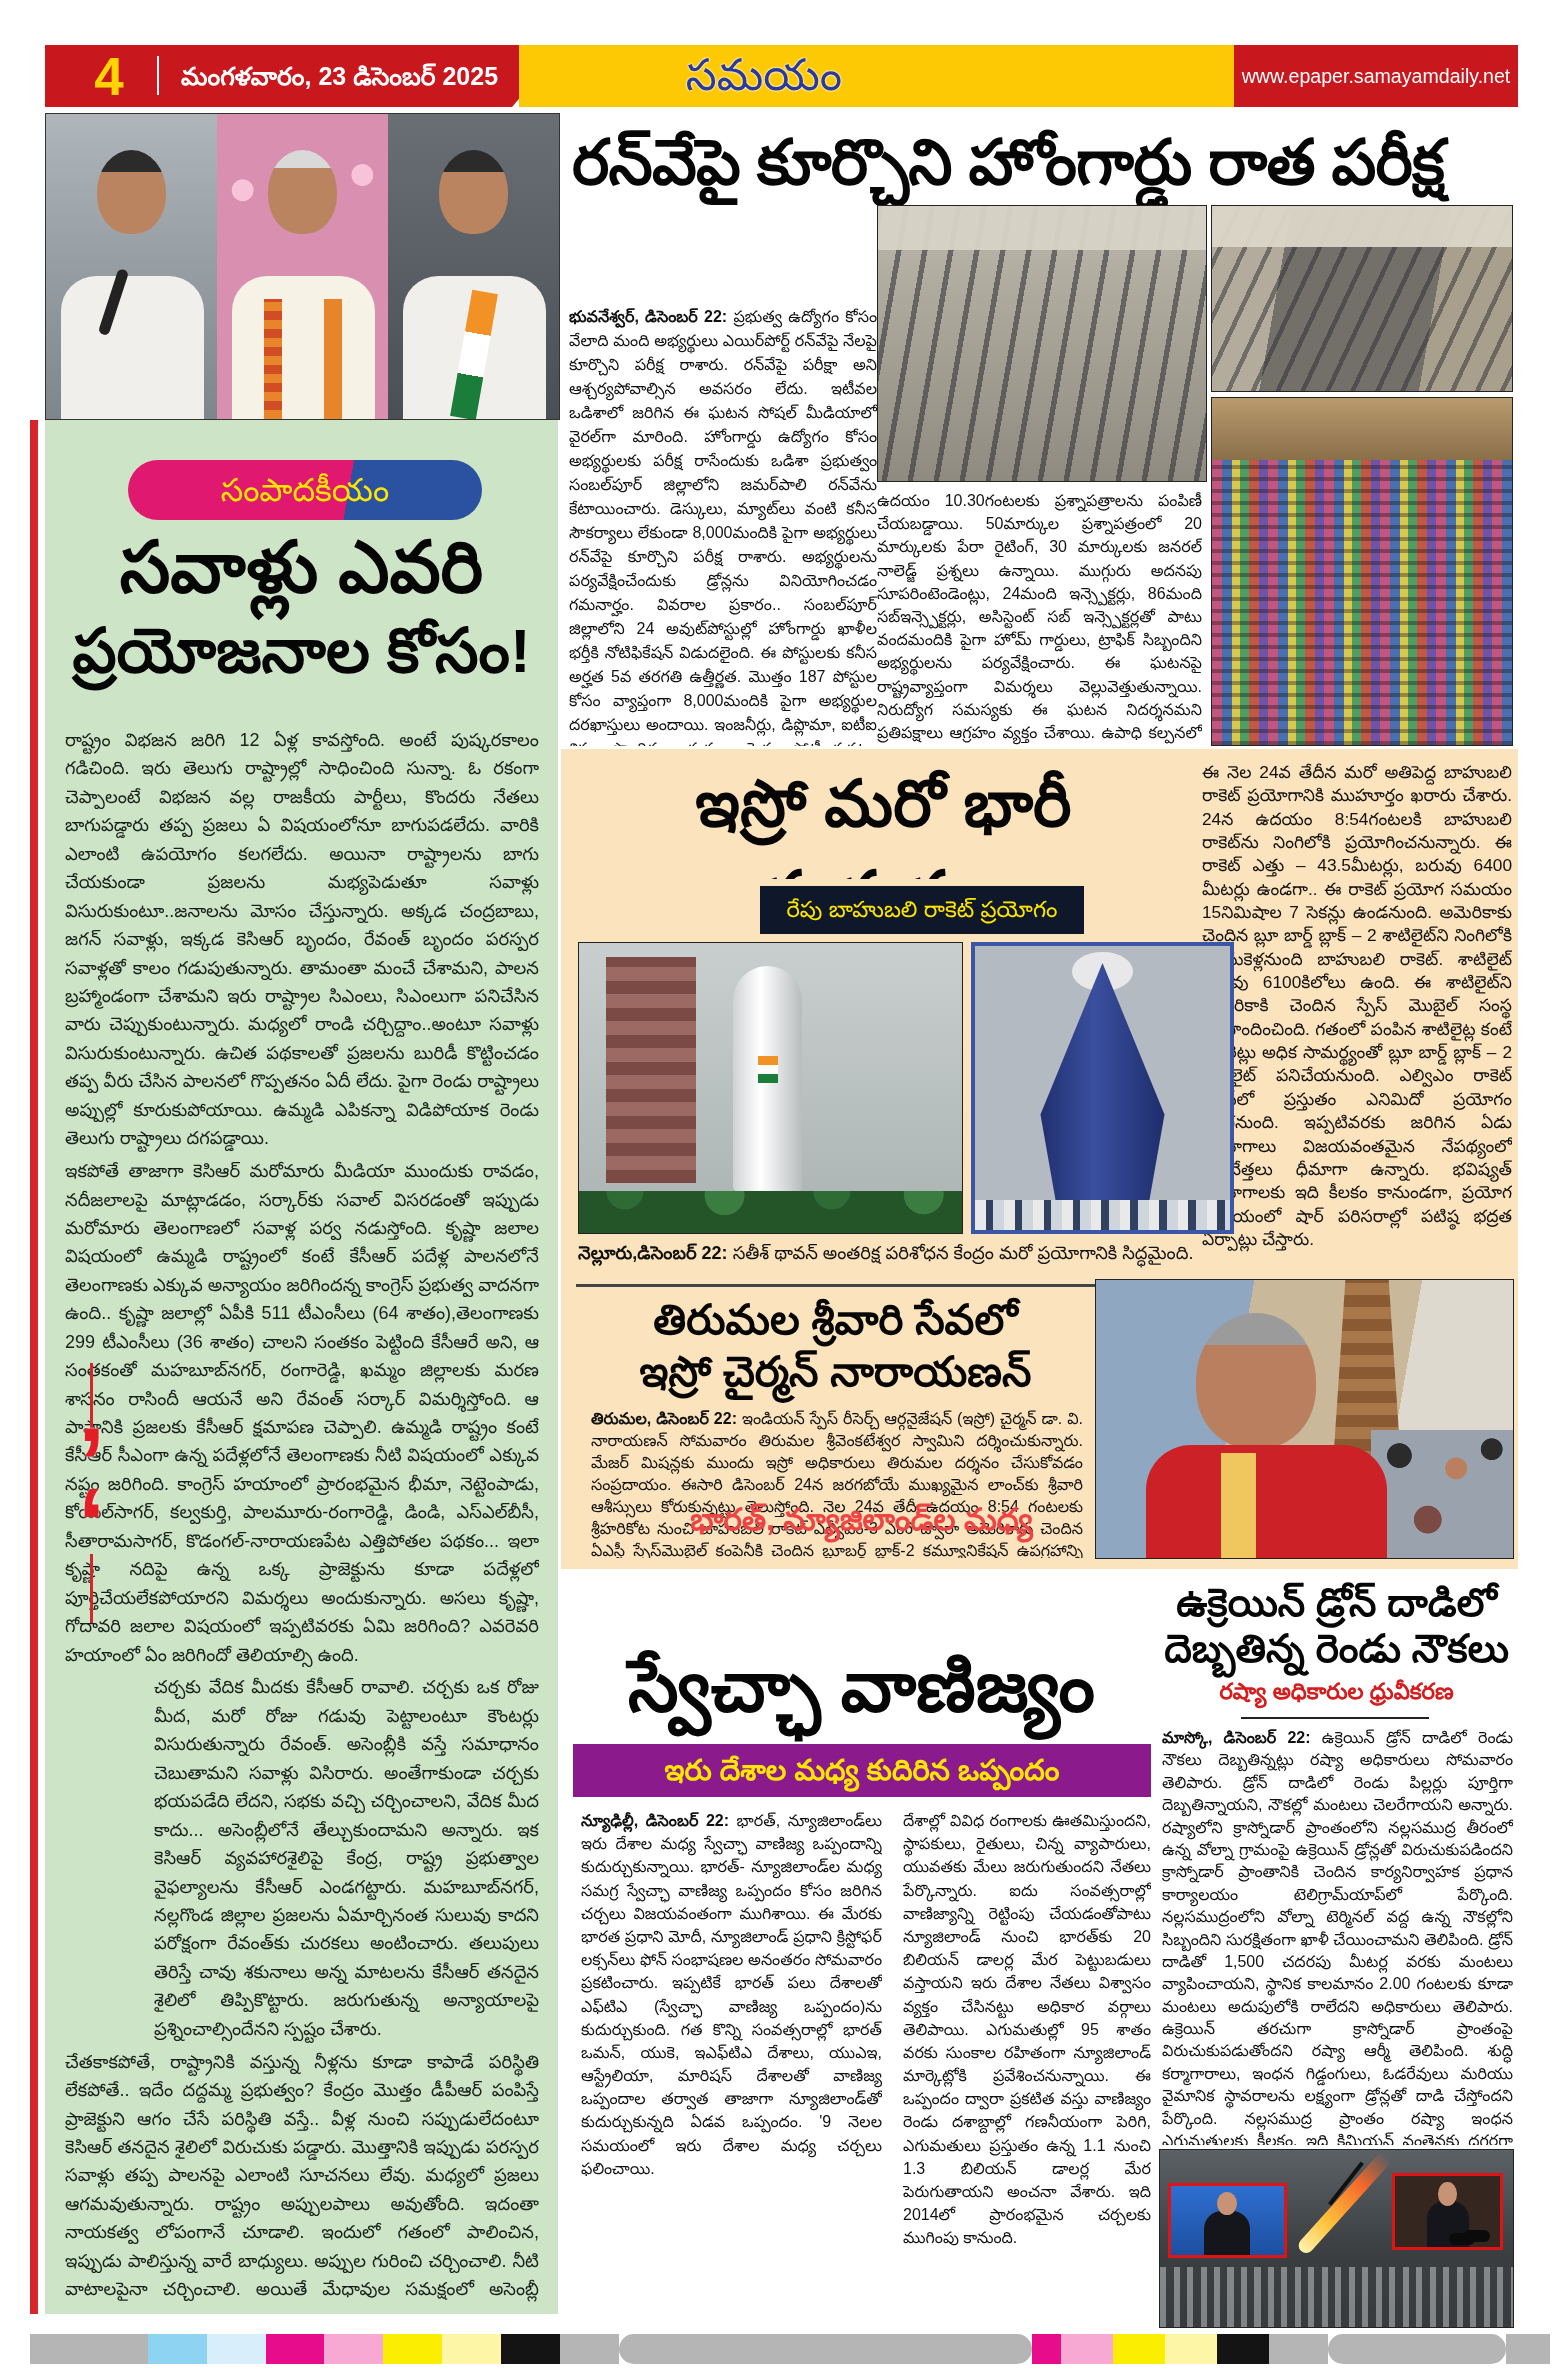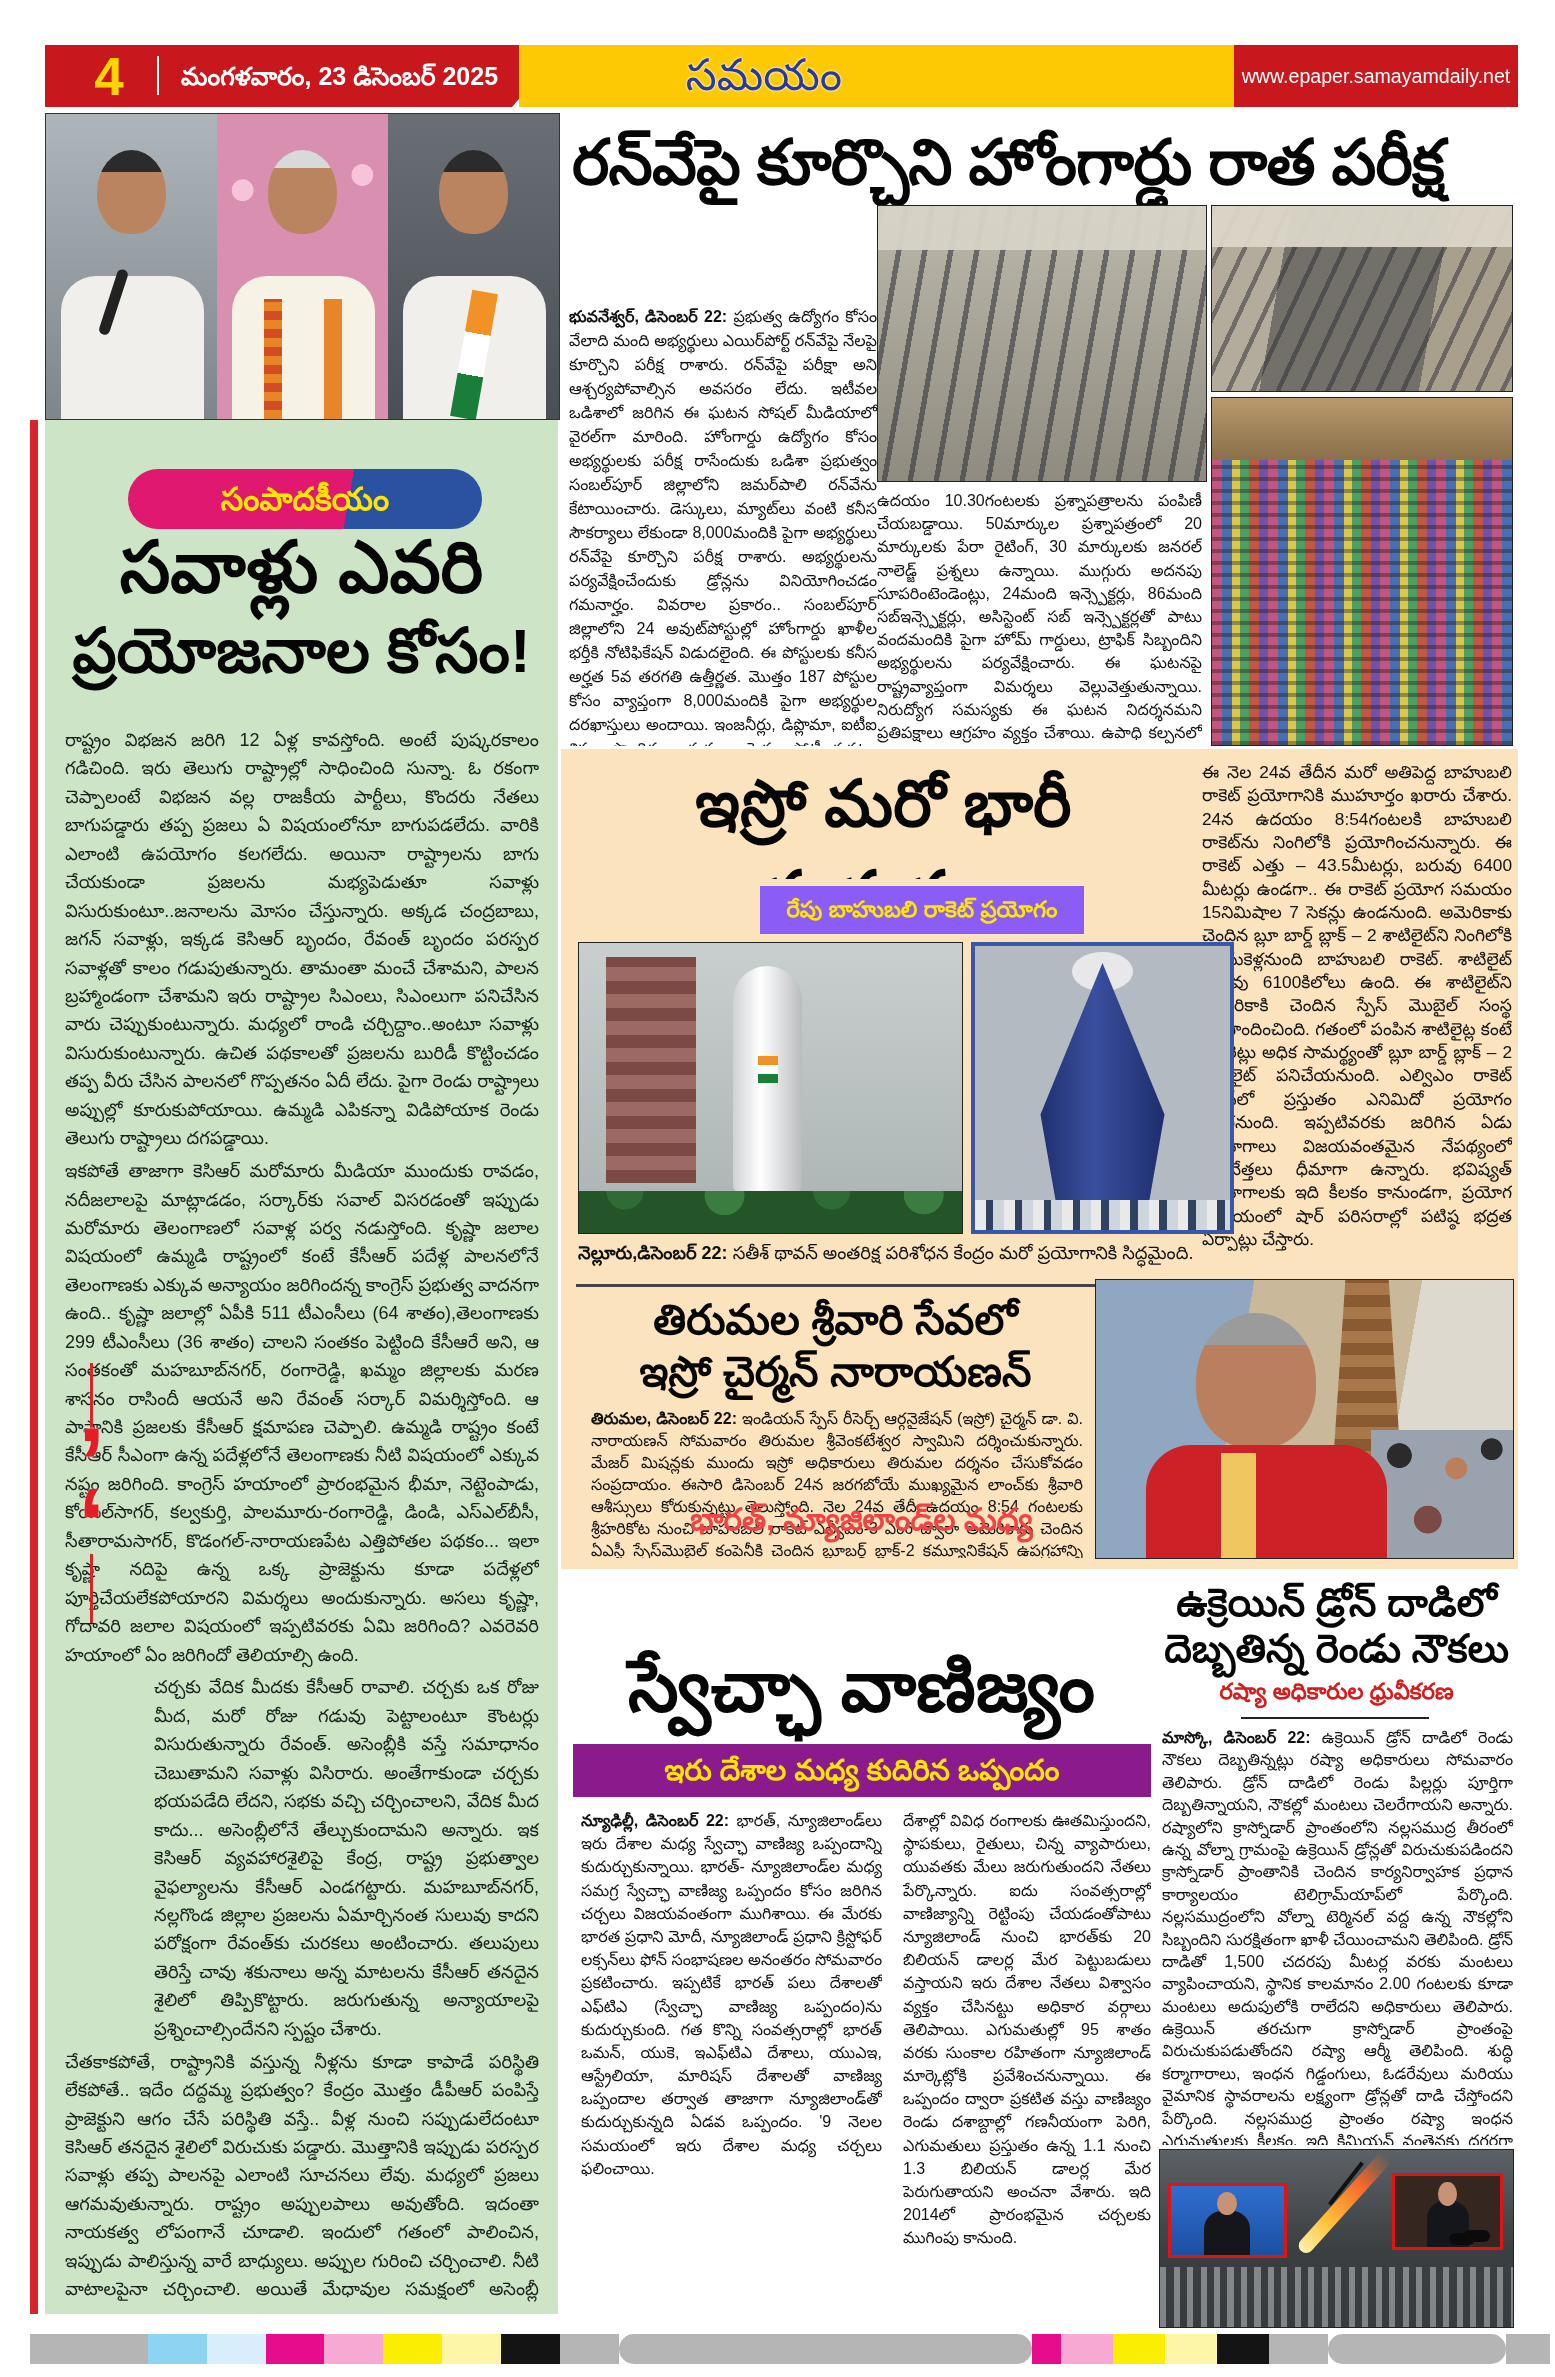--- a/index.html
+++ b/index.html
@@ -40,21 +40,21 @@
   .pol2 .p-body{background:#f6f2e6;}
   .p-mic{position:absolute;width:10.5px;height:68px;background:#222;left:36%;bottom:83px;transform:rotate(18deg);border-radius:5.3px;}
   .p-garland{position:absolute;width:18px;height:120px;bottom:0;left:calc(50% - 39px);
              background:repeating-linear-gradient(0deg,#e8842a 0 9px,#d14e24 9px 18px);
              box-shadow:60px 0 0 #e8842a;}
   .p-scarf{position:absolute;width:25.6px;height:128px;bottom:0;left:calc(50% - 12.8px);transform:rotate(10deg);
            background:linear-gradient(180deg,#f29126 0 33%,#ffffff 33% 66%,#1a7d3a 66%);}
 
   .edit-badge{left:128px;top:460px;width:354px;height:60px;border-radius:30px;
               background:linear-gradient(100deg,#e0186f 0 62%,#2a52a0 62%);
-              color:#ffe600;font-size:32px;font-weight:bold;text-align:center;line-height:60px;margin-top:9px;}
+              color:#ffe600;font-size:32px;font-weight:normal;text-align:center;line-height:60px;}
   .edit-h1{left:54px;top:531px;width:495px;text-align:center;font-size:72px;font-weight:900;line-height:1.02;color:#060606;}
   .edit-h2{left:54px;top:615px;width:495px;text-align:center;font-size:62px;font-weight:900;color:#060606;}
   .edit-body{left:65px;top:726px;width:474px;height:1577px;font-size:18px;line-height:1.58;text-align:justify;color:#17201a;}
   .edit-body p{margin:0 0 4.5px 0;}
   .edit-body .indent3{padding-left:89px;}
   .quote-orn{left:54px;top:1363px;width:75px;height:271px;text-align:center;}
   .q-line{width:2.3px;height:69px;background:#d6262b;margin:0 auto;}
   .q-glyphs{color:#e31e26;font-size:98px;line-height:.62;font-weight:bold;
             text-shadow:0 0 2.3px #fff;}
 
@@ -84,22 +84,22 @@
     background:
       repeating-linear-gradient(0deg,rgba(20,16,14,.35) 0 3.8px,rgba(0,0,0,0) 3.8px 12px),
       repeating-linear-gradient(90deg,#c2567f 0 9.8px,#4a6fae 9.8px 19.6px,#d8c84e 19.6px 28px,#4f9e63 28px 37px,#c25744 37px 47px,#6d54a8 47px 56px),
       #6b4a32;}
   .ph-crowd-c::before{content:"";position:absolute;left:0;top:0;width:100%;height:18%;
     background:linear-gradient(#b99a6d,#8a6f4a);}
 
   
   .cream{left:561px;top:749px;width:957px;height:820px;background:#fbe3bd;}
   .isro-h{left:579px;top:766px;width:609px;height:113px;text-align:center;font-size:65px;font-weight:900;color:#060606;}
-  .isro-badge{left:760px;top:886px;width:324px;height:48px;background:#8b5cf6;color:#ffe600;
-              font-size:22.6px;font-weight:bold;text-align:center;line-height:48px;}
+  .isro-badge{left:760px;top:886px;width:324px;height:48px;background:#0f172a;color:#ffe600;
+              font-size:22.6px;font-weight:normal;text-align:center;line-height:48px;}
   .isro-col{left:1202px;top:761px;width:310px;height:506px;font-size:17.3px;line-height:1.35;text-align:justify;}
   .ph-rocket-l{left:578px;top:942px;width:385px;height:292px;background:linear-gradient(#c9cfcf,#aab2b2);}
   .rk-tower{position:absolute;left:27px;top:13.5px;width:90px;height:226px;
             background:repeating-linear-gradient(0deg,#7c4a44 0 13.5px,#9c6a62 13.5px 27px);}
   .rk-body{position:absolute;left:154px;top:22.6px;width:69px;height:226px;border-radius:35px 35px 6px 6px;
            background:linear-gradient(90deg,#cfd2d4,#ffffff 40%,#b9bcbe);}
   .rk-flag{position:absolute;left:179px;top:113px;width:19.6px;height:27px;
            background:linear-gradient(180deg,#f29126 0 33%,#fff 33% 66%,#1a7d3a 66%);}
   .rk-green{position:absolute;left:0;bottom:0;width:100%;height:42px;
             background:radial-gradient(circle at 12% 0,#2f6b35 18px,transparent 19px),

